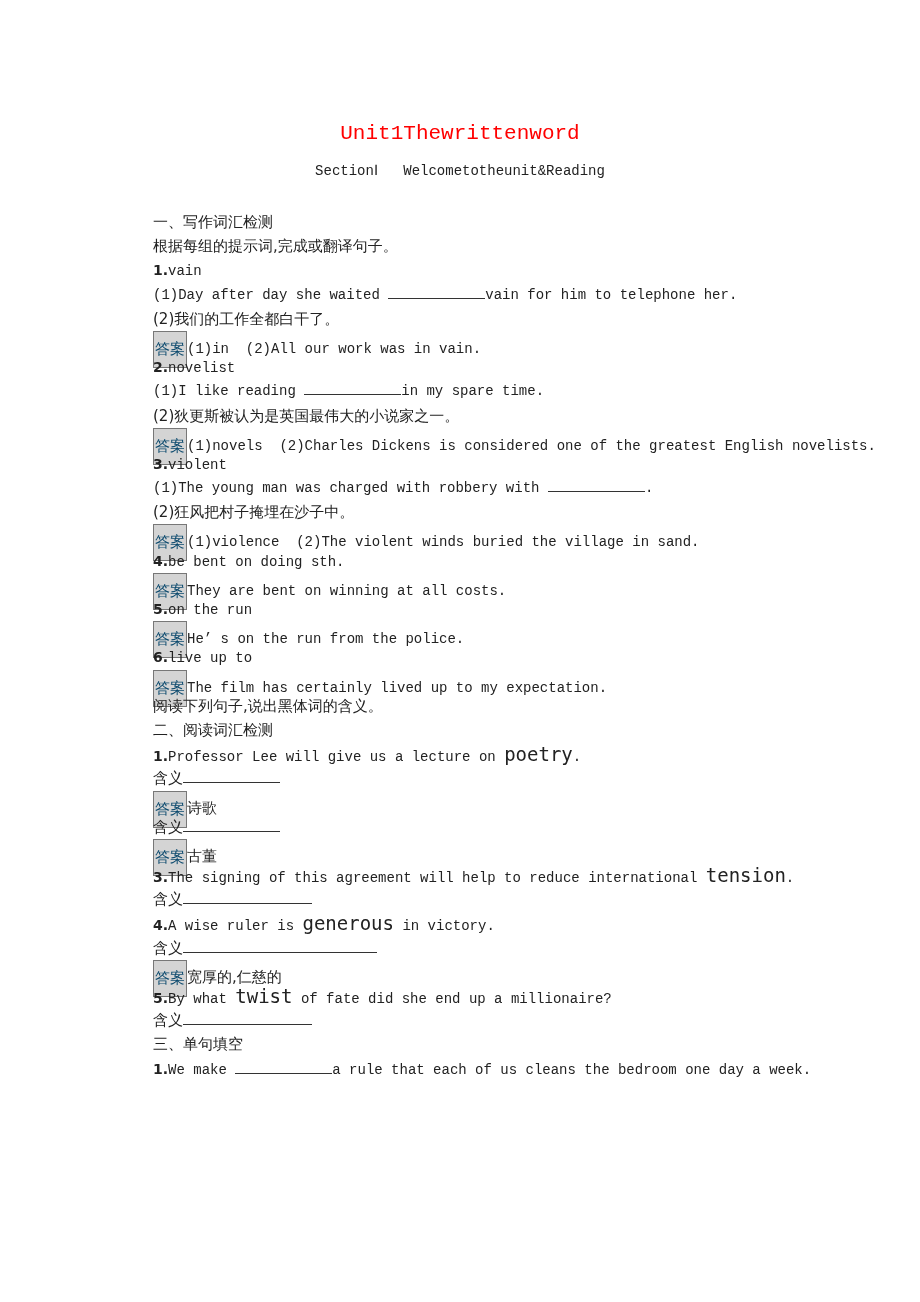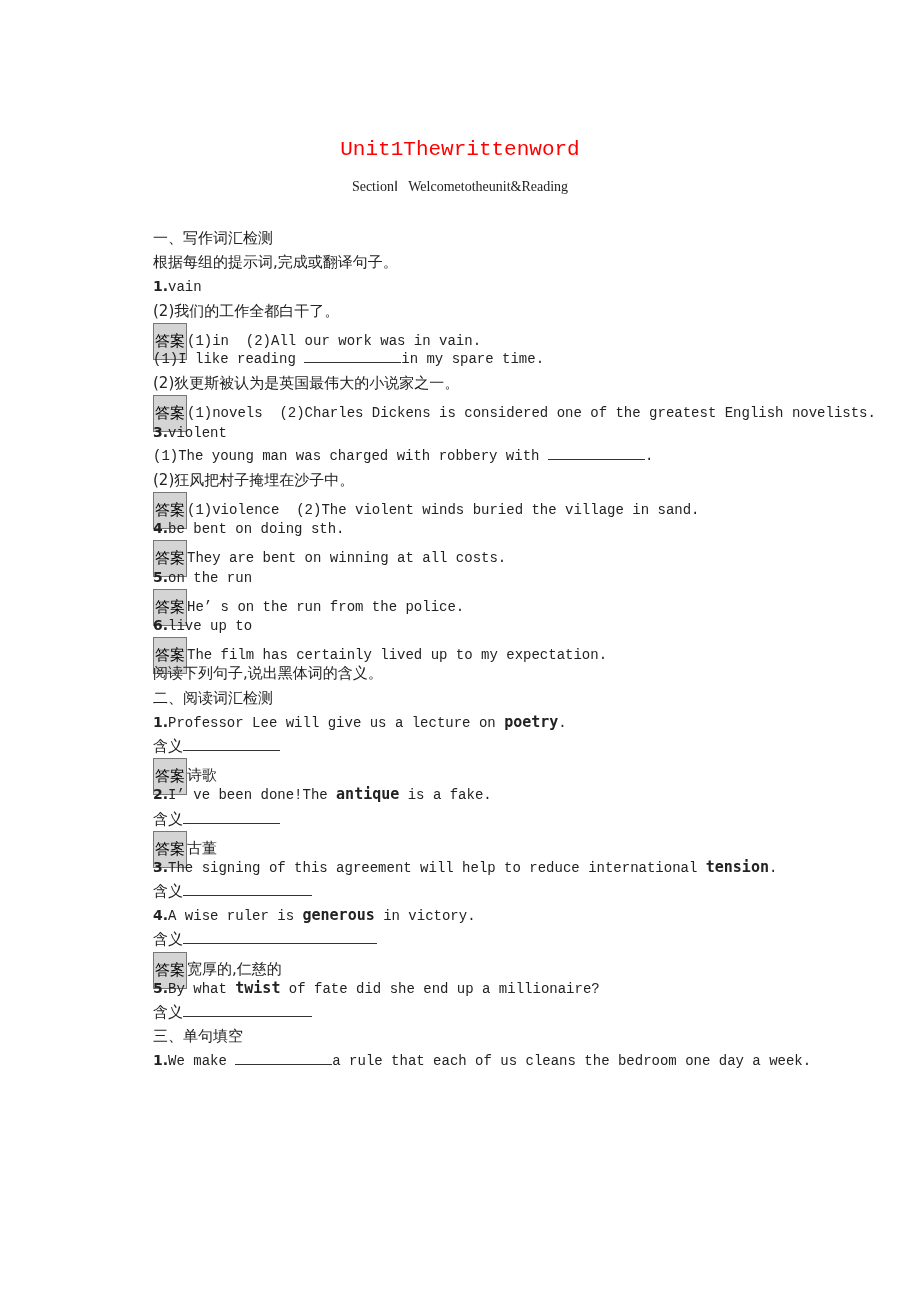--- a/index.html
+++ b/index.html
@@ -1,53 +1,55 @@
 <!DOCTYPE html>
 <html><head>
 <meta charset="utf-8">
 <style>
   html, body { margin: 0; padding: 0; background: #ffffff; }
   body { width: 920px; height: 1302px; position: relative; overflow: hidden;
          font-family: "DejaVu Sans Mono", "Liberation Mono", monospace; color: #222; }
-  .page { position: absolute; left: 0; top: 16px; width: 920px; height: 1062px; }
+  .page { position: absolute; left: 0; top: 0; width: 920px; height: 1062px; }
   .title { position: absolute; top: 122px; left: 0; width: 920px; text-align: center;
            color: #ff0000; font-family: "Liberation Mono", "DejaVu Sans Mono", monospace;
            font-size: 21px; letter-spacing: 0px; }
   .subtitle { position: absolute; top: 162px; left: 0; width: 920px; text-align: center;
-              font-size: 14px; color: #222; font-family: Liberation Serif, serif; white-space: pre; }
+              font-size: 14px; color: #222; font-family: Liberation Mono, monospace; white-space: pre; }
   .subtitle2 { position: absolute; top: 186px; left: 0; width: 920px; text-align: center;
                font-size: 15px; color: #222; font-family: "DejaVu Sans", sans-serif; }
   .subtitle2 b { font-weight: bold; }
   .body { position: absolute; left: 132px; top: 210px; width: 760px; }
   .line { height: 24.2px; line-height: 24px; font-size: 14px; white-space: pre;
           font-family: "Liberation Mono", "DejaVu Sans Mono", monospace; color: #222; margin-left: 21px; }
   .cn { font-family: "DejaVu Sans", sans-serif; font-size: 15px; }
   .num { font-weight: bold; font-family: "DejaVu Sans", sans-serif; font-size: 14px; }
-  .bold { font-weight: bold; font-family: "DejaVu Sans Mono", monospace; font-size: 15px; }
+  .bold { font-weight: normal; font-family: "DejaVu Sans Mono", monospace; font-size: 19px; }
   .blank { display: inline-block; border-bottom: 1px solid #333; height: 15px; vertical-align: baseline; }
   .ans-tag { display: inline-block; background: #d4d4d4; border: 1px solid #777;
              font-family: "DejaVu Sans", sans-serif; font-size: 15px; line-height: 19px;
-             height: 19px; padding: 8px 1px; vertical-align: middle; margin-right: 0px; color: #000000; }
+             height: 19px; padding: 8px 1px; vertical-align: middle; margin-right: 0px; color: #0c4a6e; }
 </style>
 </head>
 <body>
 
 <div class="page">
   <div class="title">Unit1Thewrittenword</div>
   <div class="subtitle">SectionⅠ   Welcometotheunit&amp;Reading</div>
 
   <div class="body">
 
     <div class="line cn">一、写作词汇检测</div>
     <div class="line cn">根据每组的提示词,完成或翻译句子。</div>
 
     <div class="line"><span class="num">1.</span><span>vain</span></div>
+    <div class="line"><span>(1)Day after day she waited </span><span class="blank" style="width:97px"></span><span>vain for him to telephone her.</span></div>
     <div class="line cn">(2)我们的工作全都白干了。</div>
     <div class="line"><span class="ans-tag">答案</span><span>(1)in  (2)All our work was in vain.</span></div>
 
+    <div class="line"><span class="num">2.</span><span>novelist</span></div>
     <div class="line"><span>(1)I like reading </span><span class="blank" style="width:97px"></span><span>in my spare time.</span></div>
     <div class="line cn">(2)狄更斯被认为是英国最伟大的小说家之一。</div>
     <div class="line"><span class="ans-tag">答案</span><span>(1)novels  (2)Charles Dickens is considered one of the greatest English novelists.</span></div>
 
     <div class="line"><span class="num">3.</span><span>violent</span></div>
     <div class="line"><span>(1)The young man was charged with robbery with </span><span class="blank" style="width:97px"></span><span>.</span></div>
     <div class="line cn">(2)狂风把村子掩埋在沙子中。</div>
     <div class="line"><span class="ans-tag">答案</span><span>(1)violence  (2)The violent winds buried the village in sand.</span></div>
 
 
@@ -58,21 +60,20 @@
     <div class="line"><span class="num">6.</span><span>live up to</span></div>
     <div class="line"><span class="ans-tag">答案</span><span>The film has certainly lived up to my expectation.</span></div>
 
     <div class="line cn">阅读下列句子,说出黑体词的含义。</div>
     <div class="line cn">二、阅读词汇检测</div>
 
     <div class="line"><span class="num">1.</span><span>Professor Lee will give us a lecture on </span><span class="bold">poetry</span><span>.</span></div>
     <div class="line cn"><span>含义</span><span class="blank" style="width:97px"></span></div>
     <div class="line"><span class="ans-tag">答案</span><span class="cn">诗歌</span></div>
 
-    <div class="line"><span class="num">2.</span><span>I’ ve been done!The </span><span class="bold">antique</span><span> is a fake.</span></div>
     <div class="line cn"><span>含义</span><span class="blank" style="width:97px"></span></div>
     <div class="line"><span class="ans-tag">答案</span><span class="cn">古董</span></div>
 
     <div class="line"><span class="num">3.</span><span>The signing of this agreement will help to reduce international </span><span class="bold">tension</span><span>.</span></div>
     <div class="line cn"><span>含义</span><span class="blank" style="width:129px"></span></div>
 
     <div class="line"><span class="num">4.</span><span>A wise ruler is </span><span class="bold">generous</span><span> in victory.</span></div>
     <div class="line cn"><span>含义</span><span class="blank" style="width:194px"></span></div>
     <div class="line"><span class="ans-tag">答案</span><span class="cn">宽厚的,仁慈的</span></div>
 

